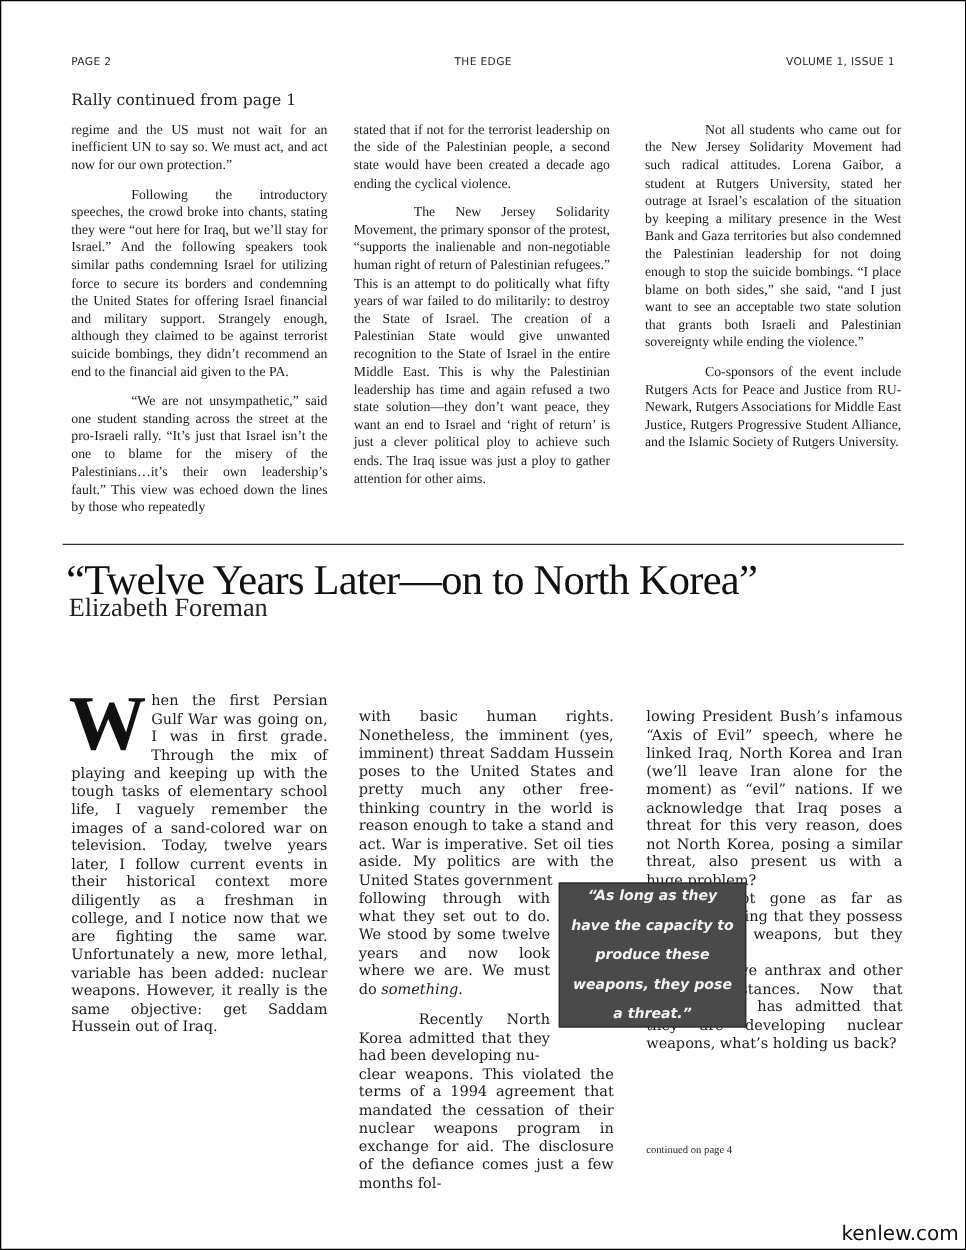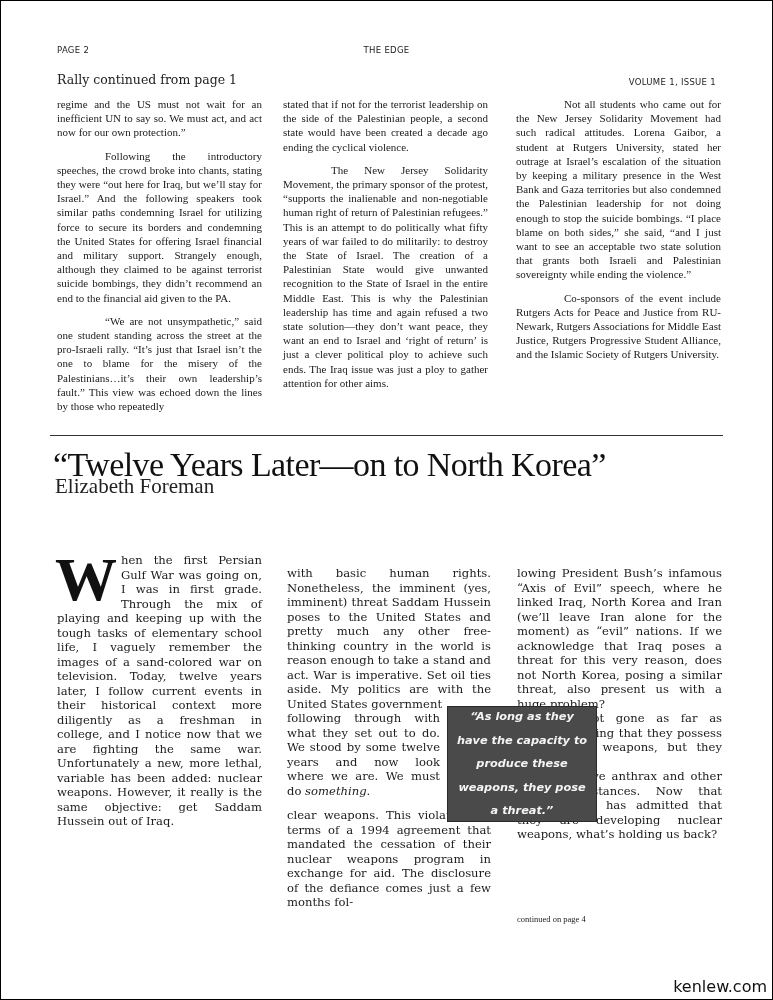--- a/index.html
+++ b/index.html
@@ -14,21 +14,21 @@
     position: absolute; left: 0; top: 0; width: 771px; height: 998px;
     border: 1px solid #000;
   }
   .header {
     position: absolute; top: 45px; left: 57px; right: 57px;
     font-family: "DejaVu Sans", sans-serif; font-size: 8.5px;
     letter-spacing: 0.3px; color: #222;
   }
   .header .left { position: absolute; left: 0; }
   .header .center { position: absolute; left: 0; right: 0; text-align: center; }
-  .header .right { position: absolute; right: 0; margin-top: 32px; }
+  .header .right { position: absolute; right: 0; }
   .rally-head {
     position: absolute; top: 72px; left: 57px;
     font-family: "DejaVu Serif", serif; font-size: 12.5px; color: #222;
   }
   .col {
     position: absolute; font-size: 11px; line-height: 14.2px;
     text-align: justify; hyphens: none; font-family: Liberation Serif, serif;
   }
   .col p { margin: 0 0 9px 0; }
   .col p.ind { text-indent: 48px; }
@@ -120,20 +120,21 @@
   <p>
     <span class="dropcap">W</span><span>hen the first Persian Gulf War was going on, I was in first grade.  Through the mix of playing and keeping up with the tough tasks of elementary school life, I vaguely remember the images of a sand-colored war on television. Today, twelve years later, I follow current events in their historical context more diligently as a freshman in college, and I notice now that we are fighting the same war. Unfortunately a new, more lethal, variable has been added: nuclear weapons.  However, it really is the same objective: get Saddam Hussein out of Iraq.</span>
   </p>
 </div>
 
 <div class="bcol b2">
   <p style="margin-bottom:0">with basic human rights.  Nonetheless, the imminent (yes, imminent) threat Saddam Hussein poses to the United States and pretty much any other free-thinking country in the world is reason enough to take a stand and act.  War is imperative. Set oil ties aside.  My politics are with the United States government</p>
   <p class="narrow-b2">
     <span>following through with what they set out to do. We stood by some twelve years and now look where we are.  We must do </span><em>something</em><span>.</span>
   </p>
+  <p class="ind narrow-b2" style="margin-bottom:0">Recently North Korea admitted that they had been developing nu-</p>
   <p>clear weapons.  This violated the terms of a 1994 agreement that mandated the cessation of their nuclear weapons program in exchange for aid.  The disclosure of the defiance comes just a few months fol-</p>
 </div>
 
 <div class="bcol b3">
   <p style="margin-bottom:0">lowing President Bush’s infamous “Axis of Evil” speech, where he linked Iraq, North Korea and Iran (we’ll leave Iran alone for the moment) as “evil” nations.  If we acknowledge that Iraq poses a threat for this very reason, does not North Korea, posing a similar threat, also present us with a huge problem?</p>
   <p class="narrow-b3" style="margin-bottom:0">
     <span>Iraq has not gone as far as blatantly stating that they possess </span><span class="spaced">nuclear</span><span> weapons, but they have stated</span>
   </p>
   <p>that they have anthrax and other deadly substances.  Now that North Korea has admitted that they are developing nuclear weapons, what’s holding us back?</p>
 </div>

